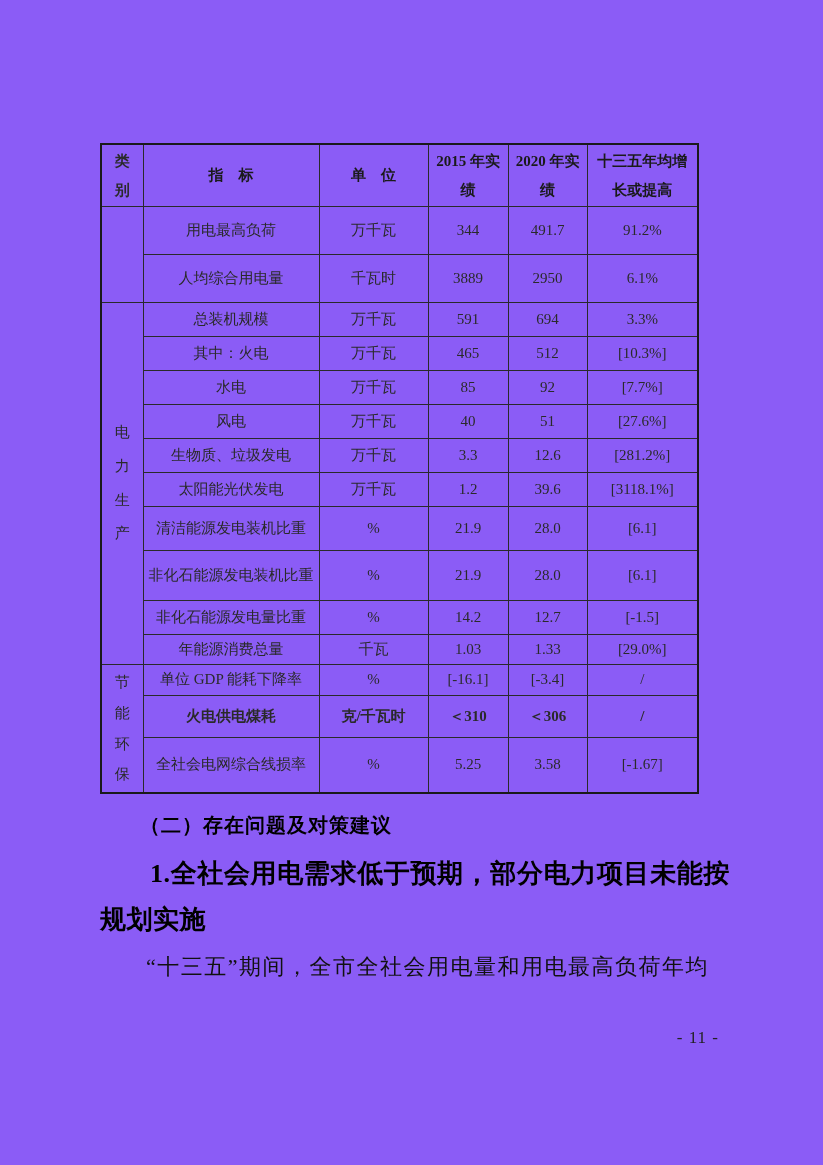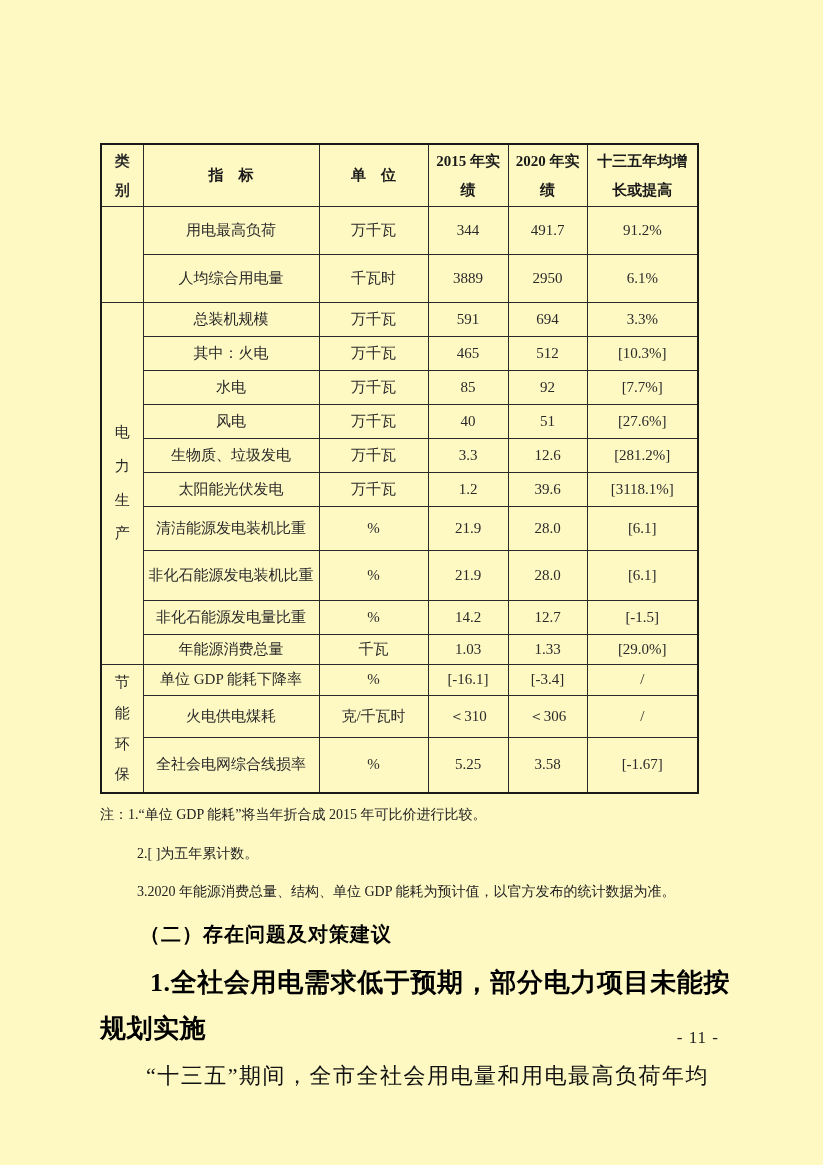--- a/index.html
+++ b/index.html
@@ -1,21 +1,21 @@
 <!DOCTYPE html>
 <html><head>
 <meta charset="utf-8">
 <style>
   * { box-sizing: border-box; }
   html, body { margin: 0; padding: 0; background: #ffffff; }
   .page {
     position: relative;
     width: 823px;
     height: 1165px;
-    background: #fef9c3;
+    background: #8b5cf6;
     color: #1e1e1e;
     font-family: "Liberation Serif", serif;
     overflow: hidden;
   }
   .content {
     position: absolute;
     left: 100px;
     top: 143px;
     width: 630px;
   }
@@ -55,21 +55,21 @@
     display: inline-block;
     width: 1.1em;
     word-break: break-all;
     line-height: 2.25;
     font-size: 15px;
     color: #2a2a2a;
   }
   tr.rh33 { height: 48px; }
   tr.rh34 { height: 34px; }
   tr.rh30 { height: 30px; }
-  tr.rh38 { height: 38px; }
+  tr.rh38 { height: 38px; font-weight: bold; }
   tr.rh40 { height: 24px; }
   tr.rh44 { height: 44px; }
   tr.rh50 { height: 50px; margin-top: 12px; }
   td.ind-r { text-align: right; padding-right: 12px; }
   
   .notes { margin-top: 10px; font-size: 14px; color: #222; }
   .notes p { margin: 0 0 17px 0; line-height: 1.55; }
   .notes p.indent { margin-left: 37px; }
   
   .sec-heading {
@@ -241,25 +241,20 @@
         <tr class="rh50">
           <td>全社会电网综合线损率</td>
           <td>%</td>
           <td>5.25</td>
           <td>3.58</td>
           <td>[-1.67]</td>
         </tr>
       </tbody>
     </table>
 
-    <div class="notes">
-      <p>注：1.“单位 GDP 能耗”将当年折合成 2015 年可比价进行比较。</p>
-      <p class="indent">2.[ ]为五年累计数。</p>
-      <p class="indent">3.2020 年能源消费总量、结构、单位 GDP 能耗为预计值，以官方发布的统计数据为准。</p>
-    </div>
 
     <div class="sec-heading">（二）存在问题及对策建议</div>
     <div class="sub-heading">1.全社会用电需求低于预期，部分电力项目未能按规划实施</div>
     <div class="body-para">“十三五”期间，全市全社会用电量和用电最高负荷年均</div>
 
   </div>
 
   <div class="page-number">- 11 -</div>
 </div>
 

